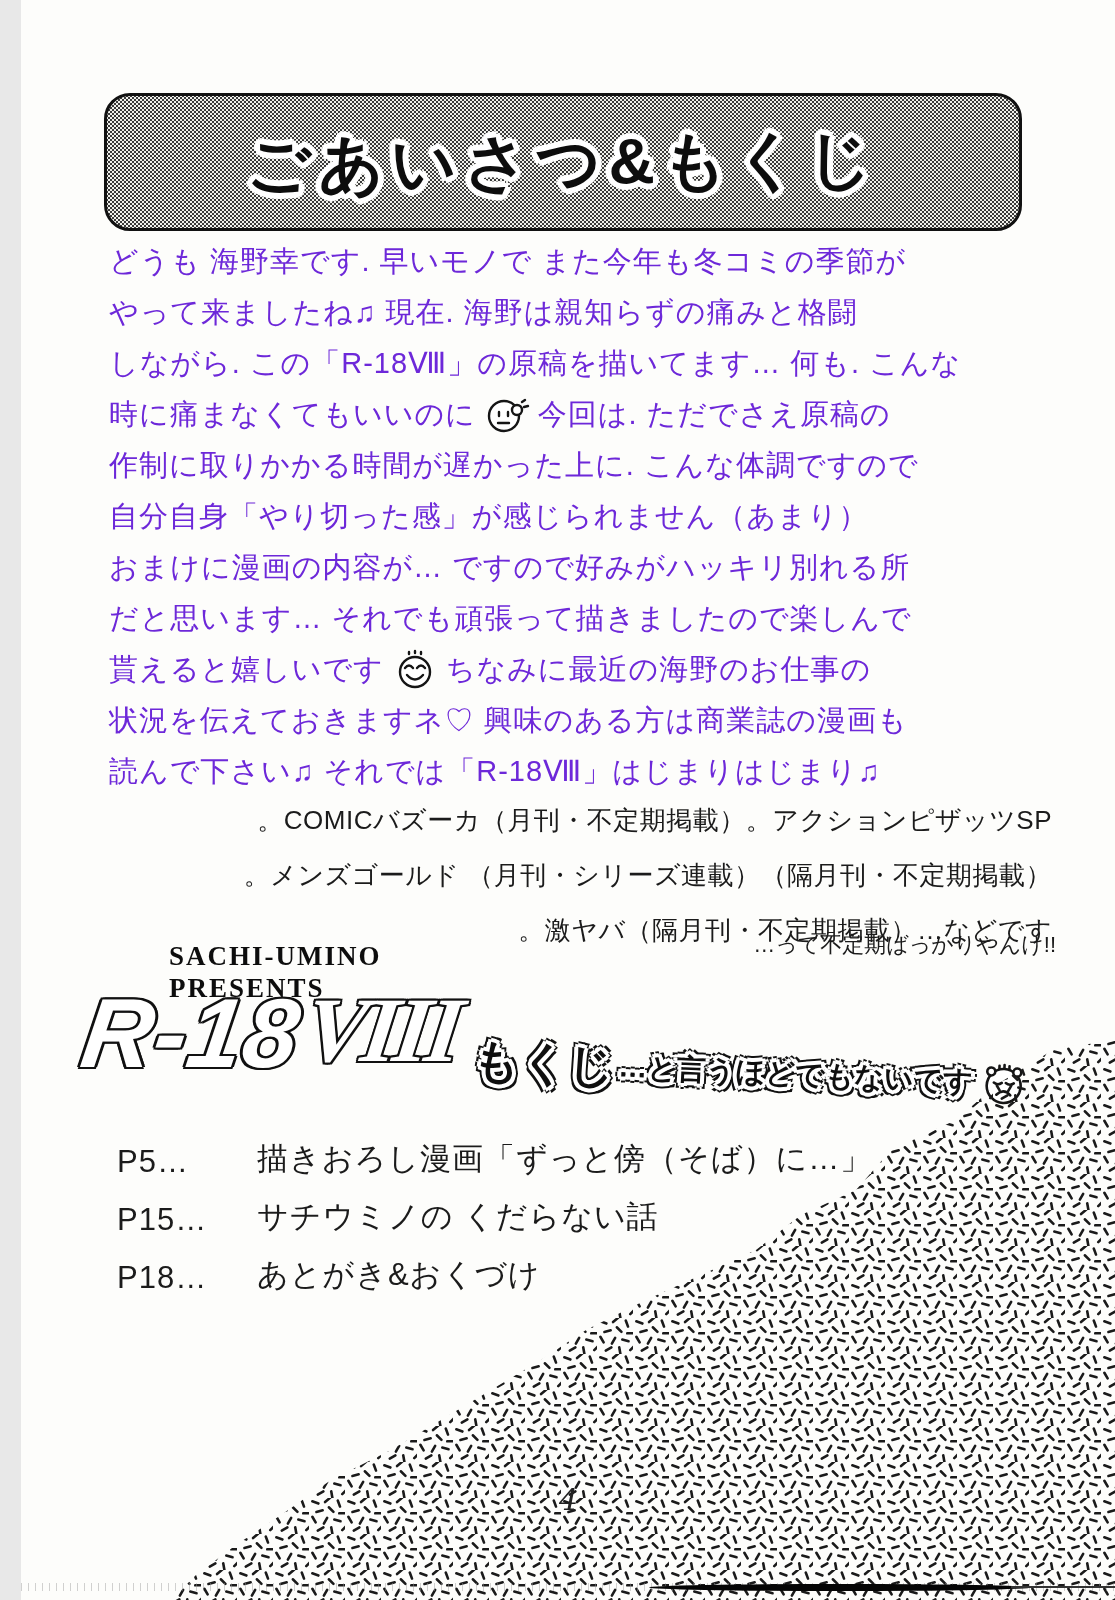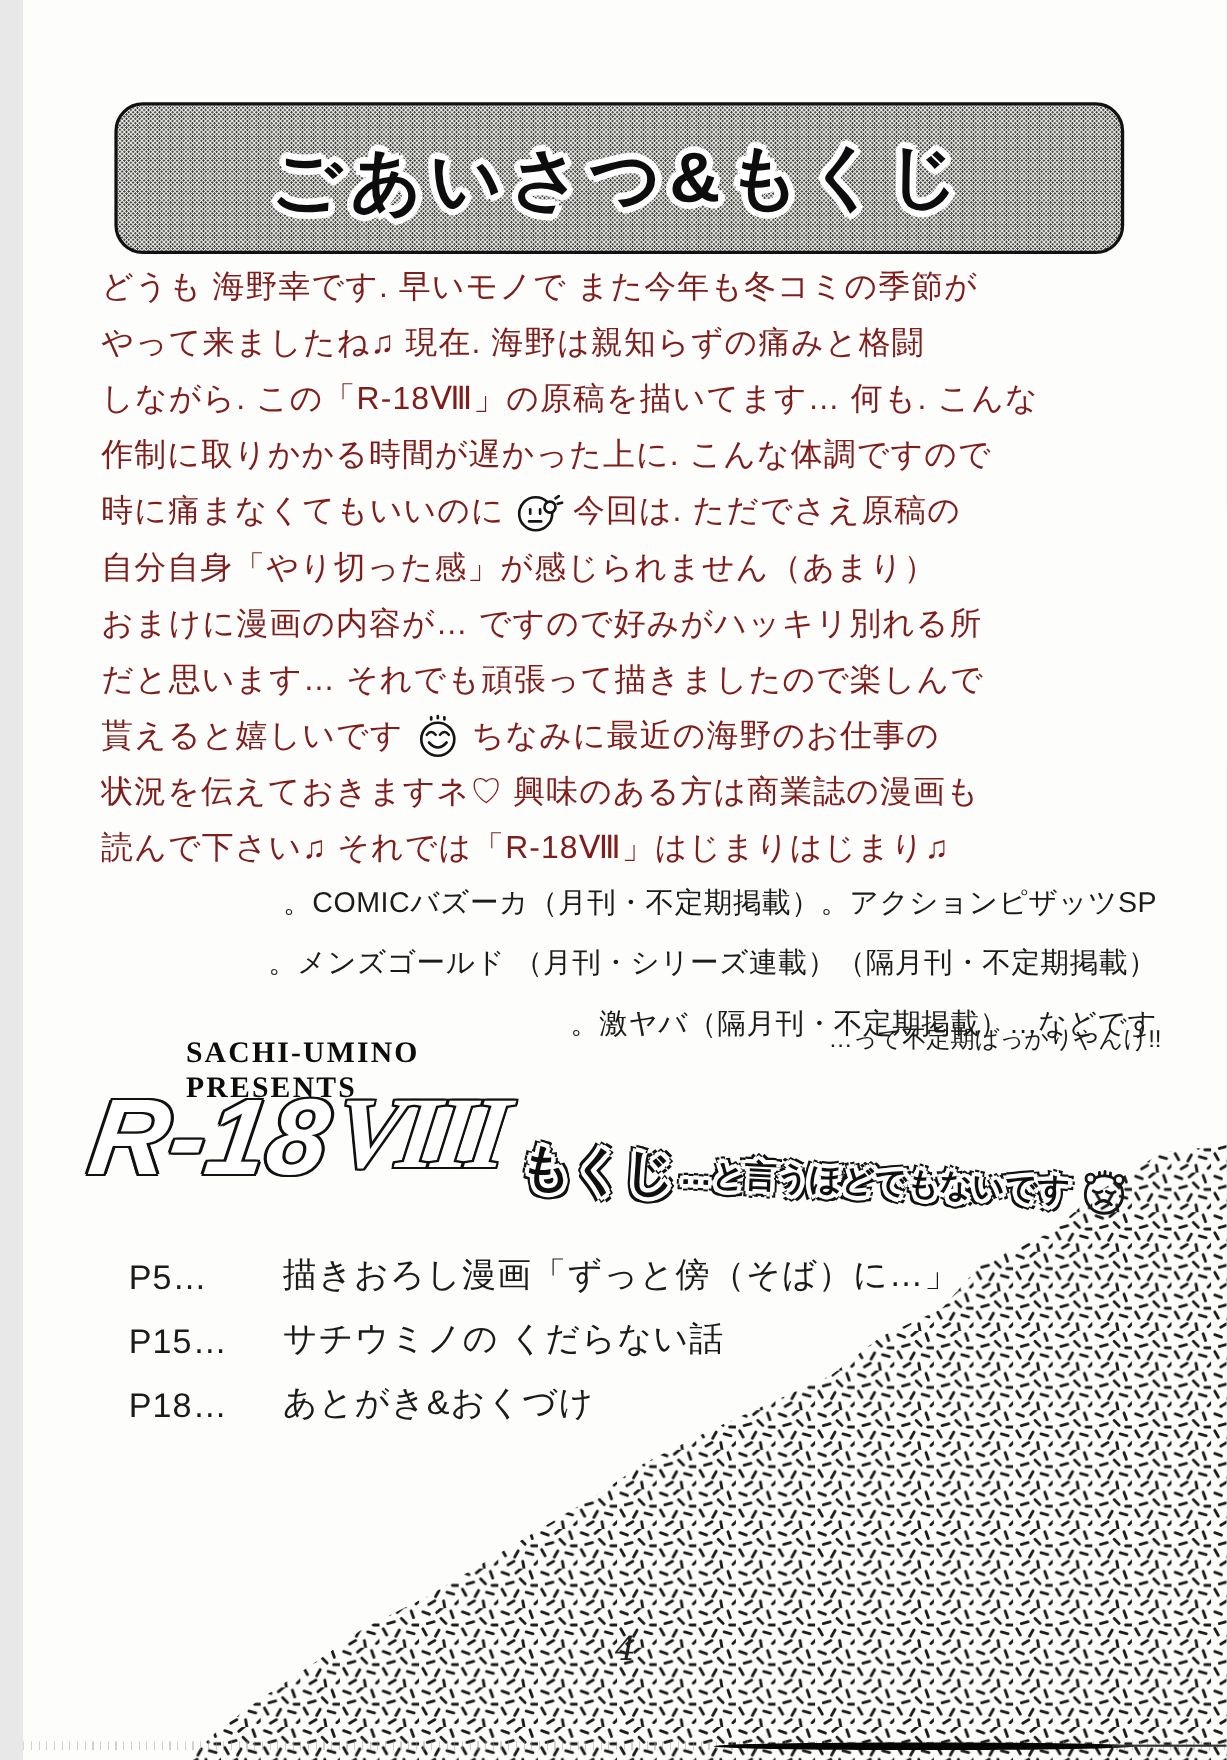--- a/index.html
+++ b/index.html
@@ -28,23 +28,23 @@
     font-size:64px;font-weight:800;letter-spacing:7px;
     color:#0d0d0d;transform:rotate(-0.6deg);
     text-shadow:
       -5px 0 0 #fff,5px 0 0 #fff,0 -5px 0 #fff,0 5px 0 #fff,
       -4px -4px 0 #fff,4px 4px 0 #fff,-4px 4px 0 #fff,4px -4px 0 #fff,
       -2px -5px 0 #fff,2px 5px 0 #fff,5px 2px 0 #fff,-5px -2px 0 #fff,
       -6px 0 0 #fff,6px 0 0 #fff,0 6px 0 #fff,0 -6px 0 #fff;
   }
   
   .greeting{
-    position:absolute;left:71px;top:236px;width:945px;
+    position:absolute;left:88px;top:236px;width:945px;
     font-size:29px;line-height:51px;letter-spacing:1px;
-    color:#7f1d1d;
+    color:#6d28d9;
   }
   .g-line{height:51px;white-space:nowrap;display:flex;align-items:center;gap:8px;}
   .g-line .emo{flex:0 0 auto;}
   
   .works{
     position:absolute;left:96px;top:793px;width:935px;
     font-size:26px;letter-spacing:0.5px;color:#1b1b1b;
   }
   .w-line{display:flex;justify-content:flex-end;height:55px;align-items:center;white-space:nowrap;}
   .works-aside{
@@ -129,36 +129,36 @@
 <div class="page">
 
   <div class="banner">
     <div class="banner-title">ごあいさつ&amp;もくじ</div>
   </div>
 
   <div class="greeting">
     <div class="g-line">どうも 海野幸です. 早いモノで また今年も冬コミの季節が</div>
     <div class="g-line">やって来ましたね♫ 現在. 海野は親知らずの痛みと格闘</div>
     <div class="g-line">しながら. この「R-18Ⅷ」の原稿を描いてます… 何も. こんな</div>
-    <div class="g-line">作制に取りかかる時間が遅かった上に. こんな体調ですので</div>
     <div class="g-line">
       <span>時に痛まなくてもいいのに</span>
       <span class="emo">
         <svg width="46" height="46" viewBox="0 0 46 46" fill="none" stroke="#151515" stroke-width="2.4" stroke-linecap="round">
           <circle cx="20" cy="24" r="15" fill="#fff"></circle>
           <circle cx="33" cy="18" r="5" fill="#fff"></circle>
           <line x1="15" y1="20" x2="15" y2="24"></line>
           <line x1="24" y1="20" x2="24" y2="24"></line>
           <line x1="14" y1="31" x2="25" y2="31"></line>
           <line x1="38" y1="10" x2="41" y2="8"></line>
           <line x1="40" y1="15" x2="44" y2="14"></line>
         </svg>
       </span>
       <span>今回は. ただでさえ原稿の</span>
     </div>
+    <div class="g-line">作制に取りかかる時間が遅かった上に. こんな体調ですので</div>
     <div class="g-line">自分自身「やり切った感」が感じられません（あまり）</div>
     <div class="g-line">おまけに漫画の内容が… ですので好みがハッキリ別れる所</div>
     <div class="g-line">だと思います… それでも頑張って描きましたので楽しんで</div>
     <div class="g-line">
       <span>貰えると嬉しいです</span>
       <span class="emo">
         <svg width="46" height="46" viewBox="0 0 46 46" fill="none" stroke="#151515" stroke-width="2.4" stroke-linecap="round">
           <circle cx="23" cy="25" r="15" fill="#fff"></circle>
           <path d="M13 21 q4 -5 8 0"></path>
           <path d="M25 21 q4 -5 8 0"></path>

